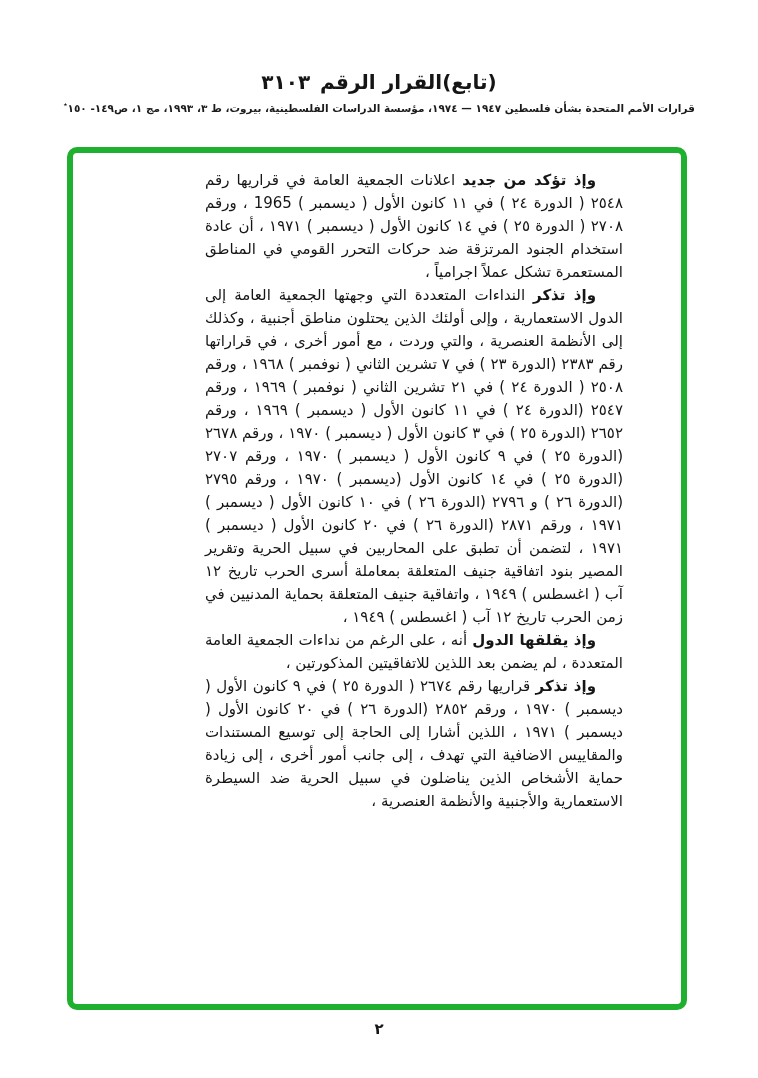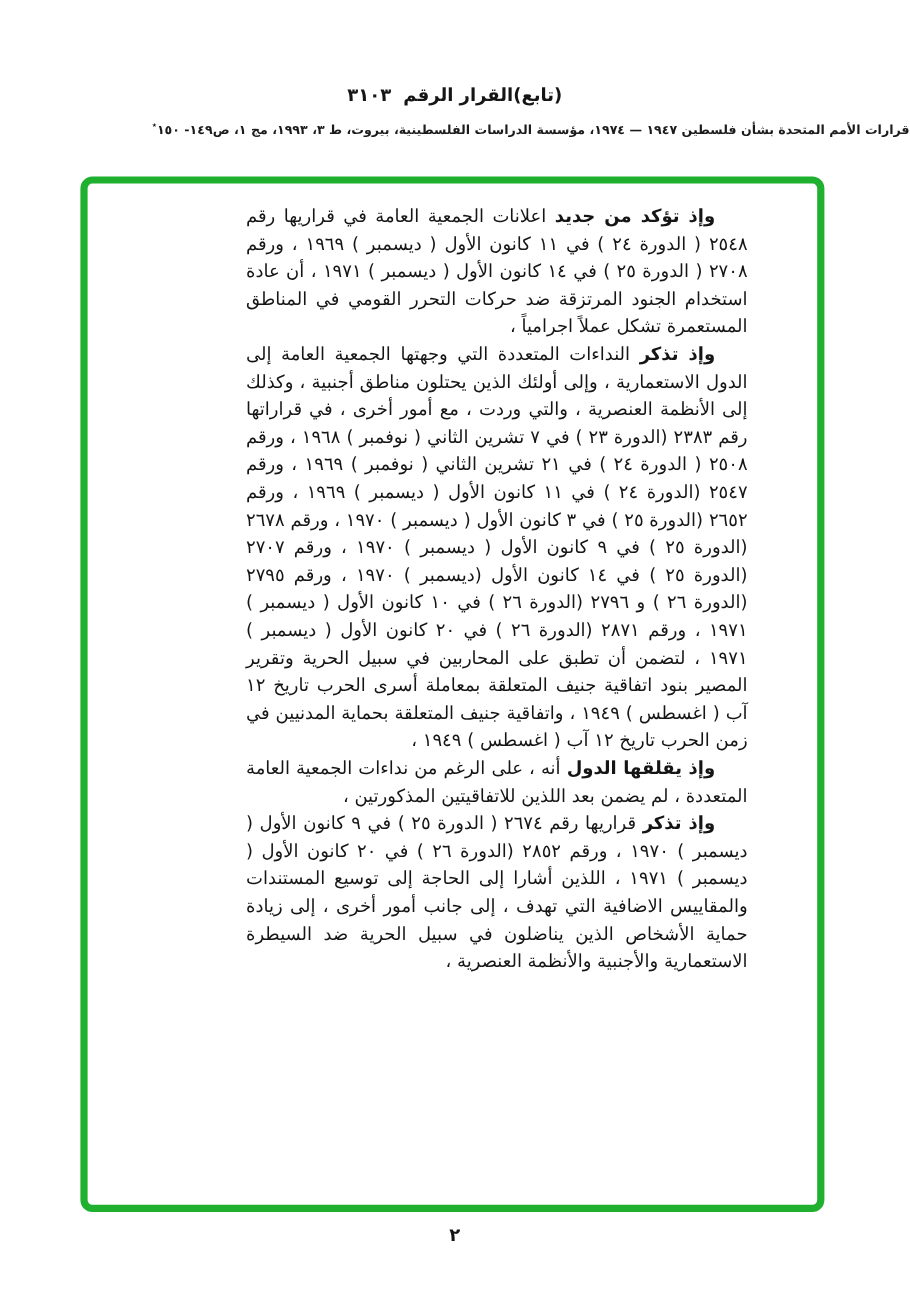--- a/index.html
+++ b/index.html
@@ -13,29 +13,30 @@
     color: #151515;
   }
   .page-header {
     position: absolute;
     top: 70px;
     left: 0;
     width: 100%;
     text-align: center;
     direction: rtl;
     font-weight: bold;
-    font-size: 15px;
+    font-size: 20px;
     letter-spacing: 0.2px;
   }
   .title-number { margin-right: 10px; }
   .footnote {
     position: absolute;
     top: 100px;
     left: 0;
     width: 100%;
+    text-align: center;
     direction: rtl;
     font-weight: bold;
     font-size: 10.5px;
     color: #1b1b1b;
     white-space: nowrap;
   }
   .footnote sup { font-size: 8px; }
   .doc-frame {
     position: absolute;
     left: 67px;
@@ -76,21 +77,21 @@
   <div class="page-header">
     <span>(تابع)القرار الرقم</span><span class="title-number">٣١٠٣</span>
   </div>
 
   <div class="footnote">
     <span>قرارات الأمم المتحدة بشأن فلسطين ١٩٤٧ — ١٩٧٤، مؤسسة الدراسات الفلسطينية، بيروت، ط ٣، ١٩٩٣، مج ١، ص١٤٩- ١٥٠</span><sup>٭</sup>
   </div>
 
   <div class="doc-frame" style="border-color: rgb(30, 176, 46);">
     <div class="doc-body" lang="ar" dir="rtl">
-  <p class="para"><span class="para-lead">وإذ تؤكد من جديد</span><span> اعلانات الجمعية العامة في قراريها رقم ٢٥٤٨ ( الدورة ٢٤ ) في ١١ كانون الأول ( ديسمبر ) ١٩٦٩ ، ورقم ٢٧٠٨ ( الدورة ٢٥ ) في ١٤ كانون الأول ( ديسمبر ) ١٩٧١ ، أن عادة استخدام الجنود المرتزقة ضد حركات التحرر القومي في المناطق المستعمرة تشكل عملاً اجرامياً ،</span></p>
+  <p class="para"><span class="para-lead">وإذ تؤكد من جديد</span><span> اعلانات الجمعية العامة في قراريها رقم ٢٥٤٨ ( الدورة ٢٤ ) في ١١ كانون الأول ( ديسمبر ) 1965 ، ورقم ٢٧٠٨ ( الدورة ٢٥ ) في ١٤ كانون الأول ( ديسمبر ) ١٩٧١ ، أن عادة استخدام الجنود المرتزقة ضد حركات التحرر القومي في المناطق المستعمرة تشكل عملاً اجرامياً ،</span></p>
 
   <p class="para"><span class="para-lead">وإذ تذكر</span><span> النداءات المتعددة التي وجهتها الجمعية العامة إلى الدول الاستعمارية ، وإلى أولئك الذين يحتلون مناطق أجنبية ، وكذلك إلى الأنظمة العنصرية ، والتي وردت ، مع أمور أخرى ، في قراراتها رقم ٢٣٨٣ (الدورة ٢٣ ) في ٧ تشرين الثاني ( نوفمبر ) ١٩٦٨ ، ورقم ٢٥٠٨ ( الدورة ٢٤ ) في ٢١ تشرين الثاني ( نوفمبر ) ١٩٦٩ ، ورقم ٢٥٤٧ (الدورة ٢٤ ) في ١١ كانون الأول ( ديسمبر ) ١٩٦٩ ، ورقم ٢٦٥٢ (الدورة ٢٥ ) في ٣ كانون الأول ( ديسمبر ) ١٩٧٠ ، ورقم ٢٦٧٨ (الدورة ٢٥ ) في ٩ كانون الأول ( ديسمبر ) ١٩٧٠ ، ورقم ٢٧٠٧ (الدورة ٢٥ ) في ١٤ كانون الأول (ديسمبر ) ١٩٧٠ ، ورقم ٢٧٩٥ (الدورة ٢٦ ) و ٢٧٩٦ (الدورة ٢٦ ) في ١٠ كانون الأول ( ديسمبر ) ١٩٧١ ، ورقم ٢٨٧١ (الدورة ٢٦ ) في ٢٠ كانون الأول ( ديسمبر ) ١٩٧١ ، لتضمن أن تطبق على المحاربين في سبيل الحرية وتقرير المصير بنود اتفاقية جنيف المتعلقة بمعاملة أسرى الحرب تاريخ ١٢ آب ( اغسطس ) ١٩٤٩ ، واتفاقية جنيف المتعلقة بحماية المدنيين في زمن الحرب تاريخ ١٢ آب ( اغسطس ) ١٩٤٩ ،</span></p>
 
   <p class="para"><span class="para-lead">وإذ يقلقها الدول</span><span> أنه ، على الرغم من نداءات الجمعية العامة المتعددة ، لم يضمن بعد اللذين للاتفاقيتين المذكورتين ،</span></p>
 
 
   <p class="para"><span class="para-lead">وإذ تذكر</span><span> قراريها رقم ٢٦٧٤ ( الدورة ٢٥ ) في ٩ كانون الأول ( ديسمبر ) ١٩٧٠ ، ورقم ٢٨٥٢ (الدورة ٢٦ ) في ٢٠ كانون الأول ( ديسمبر ) ١٩٧١ ، اللذين أشارا إلى الحاجة إلى توسيع المستندات والمقاييس الاضافية التي تهدف ، إلى جانب أمور أخرى ، إلى زيادة حماية الأشخاص الذين يناضلون في سبيل الحرية ضد السيطرة الاستعمارية والأجنبية والأنظمة العنصرية ،</span></p>
 </div>
   </div>
 

